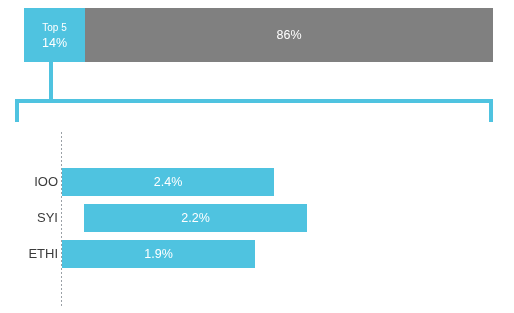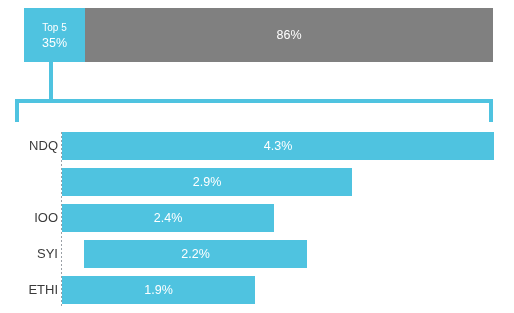--- a/index.html
+++ b/index.html
@@ -150,47 +150,38 @@
   }
 </style>
 </head>
 <body>
 
 <div class="canvas">
 
   <div class="summary">
     <div class="summary-seg top5">
       <span class="seg-label">Top 5</span>
-      <span class="seg-value">35%</span>
+      <span class="seg-value">14%</span>
     </div>
     <div class="summary-seg rest">
       <span class="seg-value">86%</span>
     </div>
   </div>
 
   <div class="stem"></div>
   <div class="bracket-top"></div>
   <div class="bracket-left"></div>
   <div class="bracket-right"></div>
 
   <div class="axis-line"></div>
 
   <div class="chart">
 
-    <div class="bar-row">
-      <span class="cat-label">NDQ</span>
-      <div class="bar" style="width:432px;">
-        <span class="bar-value">4.3%</span>
-      </div>
-    </div>
-
-    <div class="bar-row">
-      <div class="bar" style="width:290px;">
-        <span class="bar-value">2.9%</span>
-      </div>
+
+    <div class="bar-row">
     </div>
 
     <div class="bar-row">
       <span class="cat-label">IOO</span>
       <div class="bar" style="width:212px;">
         <span class="bar-value">2.4%</span>
       </div>
     </div>
 
     <div class="bar-row">

